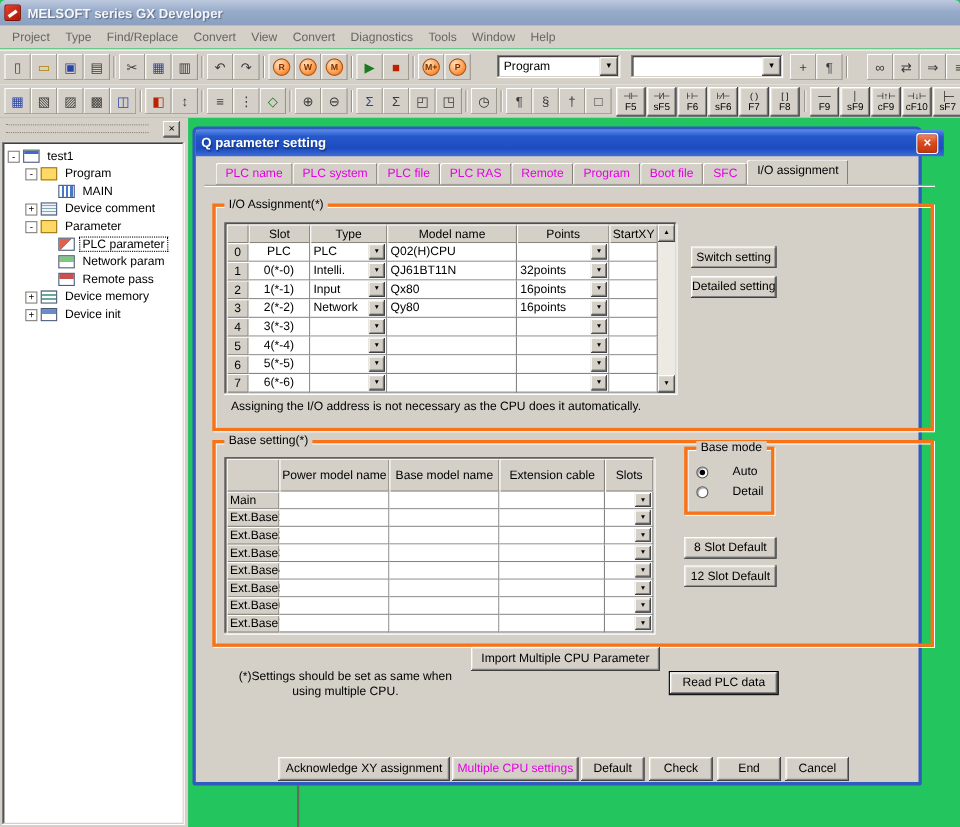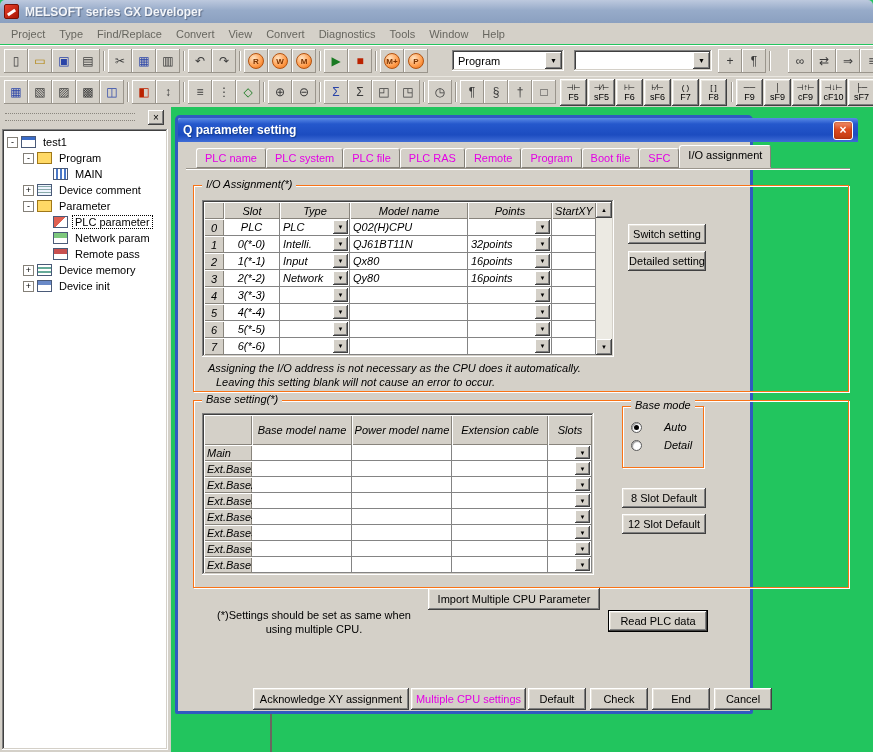--- a/index.html
+++ b/index.html
@@ -73,39 +73,39 @@
   .ti-net     { background:linear-gradient(180deg,#7ec87e 50%,#fff 50%); }
   .ti-remote  { background:linear-gradient(180deg,#c85050 50%,#fff 50%); }
   .ti-mem     { background:repeating-linear-gradient(0deg,#fff 0 2px,#6a9 2px 4px); }
   .ti-init    { background:linear-gradient(180deg,#6a8ac8 40%,#fff 40%); }
   .tlabel { padding:1px 3px; }
   .sel .tlabel { border:1px dotted #000; padding:0 2px; }
 
   .below-line { position:absolute; left:270px; top:714px; width:2px; height:38px; background:#6a675f; }
 
   
-  .dialog { position:absolute; left:175px; top:115px; width:578px; height:599px; background:#d4d0c8;
+  .dialog { position:absolute; left:175px; top:115px; width:663px; height:599px; background:#d4d0c8;
             border:3px solid #2f5bc0; border-radius:5px 5px 2px 2px; }
   .dlg-titlebar { position:absolute; left:0; top:0; width:680px; height:24px;
                   background:linear-gradient(180deg,#5a8ae6 0%,#2558cc 25%,#1c4cc0 70%,#3f6cd6 100%);
                   border-radius:3px 3px 0 0; display:flex; align-items:center; padding:0 5px; }
   .dlg-title { color:#fff; font-weight:bold; font-size:12px; text-shadow:1px 1px 1px #123a8a; }
   .dlg-close { margin-left:auto; width:20px; height:19px; border:1px solid #fff; border-radius:3px;
                background:linear-gradient(180deg,#f0926e 0%,#dd4a1f 45%,#c03a10 100%);
                color:#fff; font-weight:bold; font-size:12px; display:flex; align-items:center; justify-content:center;
                box-shadow: inset 0 0 2px #8a2000; }
 
   .tabs { position:absolute; left:18px; top:27px; height:23px; display:flex; align-items:flex-end; }
   .tab { height:20px; padding:3px 8px 0 8px; background:#d4d0c8; color:#e400e4; white-space:nowrap;
          border:1px solid; border-color:#fff #848078 #848078 #fff; border-radius:3px 3px 0 0; }
   .tab.active { height:23px; color:#000; border-bottom-color:#d4d0c8; position:relative; z-index:2; }
   .tab-line { position:absolute; left:8px; top:50px; width:664px; height:2px;
               border-top:1px solid #9a958c; border-bottom:1px solid #fff; }
 
-  .group { position:absolute; border:1px solid #f97316; box-shadow: inset 1px 1px 0 #fff, 1px 1px 0 #fff; font-style: italic; }
+  .group { position:absolute; border:3px solid #f97316; box-shadow: inset 1px 1px 0 #fff, 1px 1px 0 #fff; }
   .group-label { position:absolute; top:-8px; left:8px; background:#d4d0c8; padding:0 4px; }
 
   .io-group   { left:15px; top:67px;  width:656px; height:207px; }
   .base-group { left:15px; top:282px; width:656px; height:188px; }
   .mode-group { left:444px; top:288px; width:82px; height:62px; }
 
   .grid { position:absolute; background:#d4d0c8; padding:2px;
           box-shadow: inset -1px -1px 0 #fff, inset 1px 1px 0 #808080, inset -2px -2px 0 #d4d0c8, inset 2px 2px 0 #404040; }
   .io-grid   { left:8px; top:14px; width:412px; height:157px; }
   .base-grid { left:8px; top:12px; width:392px; height:162px; }
@@ -655,34 +655,33 @@
                 <span>▲</span>
               </div>
             <div class="sbtn">
                 <span>▼</span>
               </div>
           </div>
         </div>
       </div>
 
       <div class="io-note1">Assigning the I/O address is not necessary as the CPU does it automatically.</div>
-      <div class="io-note2">Leaving this setting blank will not cause an error to occur.</div>
     </div>
 
     <div class="btn switch-btn">Switch setting</div>
     <div class="btn detailed-btn">Detailed setting</div>
 
     <div class="group base-group">
       <span class="group-label">Base setting(*)</span>
 
       <div class="grid base-grid">
         <div class="row hdr">
           <div class="hcell bw0"></div>
+          <div class="hcell bw2">Power model name</div>
           <div class="hcell bw1">Base model name</div>
-          <div class="hcell bw2">Power model name</div>
           <div class="hcell bw3">Extension cable</div>
           <div class="hcell bw4">Slots</div>
         </div>
         <div class="row bd">
           <div class="hcell hl bw0">Main</div>
           <div class="bcell bw1"></div>
           <div class="bcell bw2"></div>
           <div class="bcell bw3"></div>
           <div class="bcell bw4">
               <span class="carrow">

